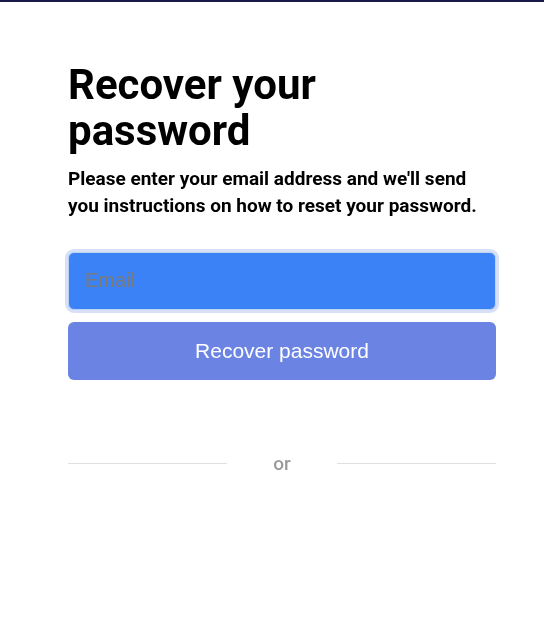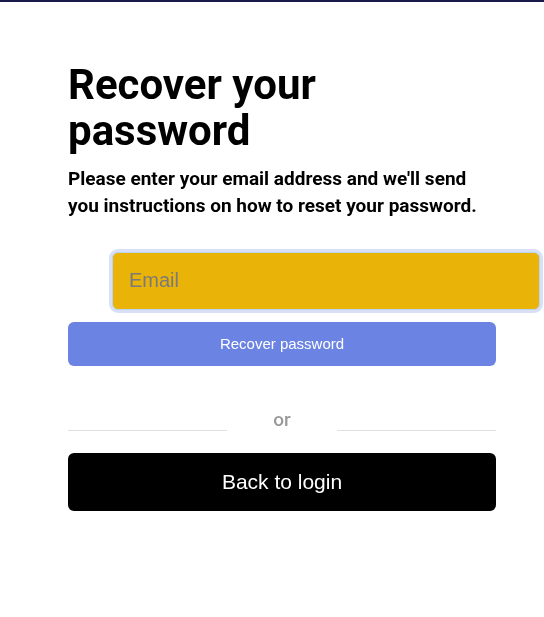--- a/index.html
+++ b/index.html
@@ -31,46 +31,45 @@
       color: #000;
       margin-bottom: 32px;
       font-weight: bold;
     }
     .email-input {
       width: 100%;
       height: 58px;
       padding: 0 16px;
       font-size: 20px;
       color: #333;
-      background: #eab308;
+      background: #3b82f6;
       border: 1px solid #bcd3f2;
       border-radius: 6px;
       outline: none;
       box-shadow: 0 0 0 3px rgba(99, 132, 227, 0.25);
       margin-bottom: 12px;
-      margin-left: 44px;
     }
     .email-input::placeholder {
       color: #7a7a7a;
     }
     .recover-btn {
       width: 100%;
-      height: 44px;
+      height: 58px;
       background: #6b84e3;
       color: #ffffff;
       border: none;
       border-radius: 6px;
-      font-size: 15px;
+      font-size: 21px;
       font-weight: 500;
       cursor: pointer;
     }
     .divider-row {
       display: flex;
-      align-items: flex-end;
-      margin: 42px 0 22px 0;
+      align-items: center;
+      margin: 72px 0 22px 0;
       gap: 32px;
     }
     .divider-line {
       flex: 1;
       height: 1px;
       background: #e0e0e0;
     }
     .divider-text {
       padding: 0 14px;
       color: #9a9a9a;
@@ -99,14 +98,13 @@
   <input type="text" class="email-input" placeholder="Email" style="">
 
   <button class="recover-btn">Recover password</button>
 
   <div class="divider-row">
     <div class="divider-line"></div>
     <span class="divider-text">or</span>
     <div class="divider-line"></div>
   </div>
 
-  <button class="back-btn">Back to login</button>
 </div>
 
 </body></html>

